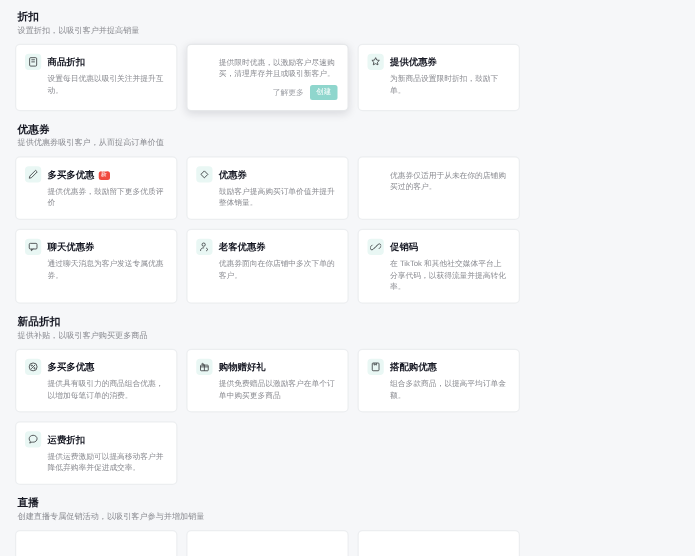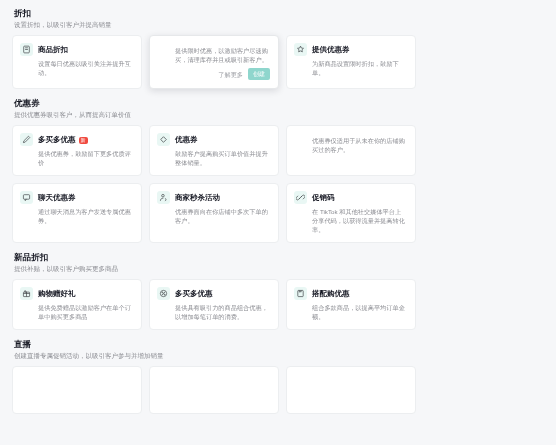--- a/index.html
+++ b/index.html
@@ -229,21 +229,21 @@
           <div class="card">
             <div class="card-top">
               <span class="icon-box">
                 <svg width="9" height="9" viewBox="0 0 16 16" fill="none" stroke="#3c4043" stroke-width="1.2">
                   <circle cx="7" cy="4.8" r="2.3"></circle>
                   <path d="M2.5 13.2c0-2.5 2-3.9 4.5-3.9" stroke-linecap="round"></path>
                   <path d="M10.5 9.5l2.5 2.2-2.5 2.2" stroke-linejoin="round"></path>
                 </svg>
               </span>
               <div class="card-title-row">
-                <div class="card-title">商家秒杀活动</div>
+                <div class="card-title">老客优惠券</div>
               </div>
             </div>
             <div class="card-desc">优惠券面向在你店铺中多次下单的客户。</div>
           </div>
           <div class="card">
             <div class="card-top">
               <span class="icon-box">
                 <svg width="9" height="9" viewBox="0 0 16 16" fill="none" stroke="#3c4043" stroke-width="1.2">
                   <path d="M6.8 9.2 4.6 11.4a2.6 2.6 0 1 1-3.7-3.7l2.2-2.2" stroke-linecap="round"></path>
                   <path d="M9.2 6.8l2.2-2.2a2.6 2.6 0 1 1 3.7 3.7l-2.2 2.2" stroke-linecap="round"></path>
@@ -261,61 +261,74 @@
       <div class="section">
         <div class="section-head">
           <div class="section-title">新品折扣</div>
           <div class="section-sub">提供补贴，以吸引客户购买更多商品</div>
         </div>
         <div class="grid">
           <div class="card">
             <div class="card-top">
               <span class="icon-box">
                 <svg width="9" height="9" viewBox="0 0 16 16" fill="none" stroke="#3c4043" stroke-width="1.2">
+                  <circle cx="8" cy="8" r="5.6"></circle>
+                  <line x1="5.6" y1="10.4" x2="10.4" y2="5.6" stroke-linecap="round"></line>
+                  <circle cx="6.1" cy="6.1" r="0.9"></circle>
+                  <circle cx="9.9" cy="9.9" r="0.9"></circle>
+                </svg>
+              </span>
+              <div class="card-title-row">
+                <div class="card-title">多买多优惠</div>
+              </div>
+            </div>
+            <div class="card-desc">提供具有吸引力的商品组合优惠，以增加每笔订单的消费。</div>
+          </div>
+          <div class="card">
+            <div class="card-top">
+              <span class="icon-box">
+                <svg width="9" height="9" viewBox="0 0 16 16" fill="none" stroke="#3c4043" stroke-width="1.2">
                   <rect x="2.5" y="5.5" width="11" height="8" rx="1"></rect>
                   <line x1="2.5" y1="8" x2="13.5" y2="8"></line>
                   <line x1="8" y1="5.5" x2="8" y2="13.5"></line>
                   <path d="M8 5.5C7 3.5 5.5 2.5 4.6 3.3s.2 2.2 3.4 2.2z" stroke-linejoin="round"></path>
                 </svg>
               </span>
               <div class="card-title-row">
                 <div class="card-title">购物赠好礼</div>
               </div>
             </div>
             <div class="card-desc">提供免费赠品以激励客户在单个订单中购买更多商品</div>
           </div>
           <div class="card">
             <div class="card-top">
               <span class="icon-box">
                 <svg width="9" height="9" viewBox="0 0 16 16" fill="none" stroke="#3c4043" stroke-width="1.2">
-                  <circle cx="8" cy="8" r="5.6"></circle>
-                  <line x1="5.6" y1="10.4" x2="10.4" y2="5.6" stroke-linecap="round"></line>
-                  <circle cx="6.1" cy="6.1" r="0.9"></circle>
-                  <circle cx="9.9" cy="9.9" r="0.9"></circle>
-                </svg>
-              </span>
-              <div class="card-title-row">
-                <div class="card-title">多买多优惠</div>
-              </div>
-            </div>
-            <div class="card-desc">提供具有吸引力的商品组合优惠，以增加每笔订单的消费。</div>
-          </div>
-          <div class="card">
-            <div class="card-top">
-              <span class="icon-box">
-                <svg width="9" height="9" viewBox="0 0 16 16" fill="none" stroke="#3c4043" stroke-width="1.2">
                   <rect x="3.2" y="2.5" width="9.6" height="11" rx="1.2"></rect>
                   <path d="M5.8 2.5v3l1.6-1 1.6 1v-3" stroke-linejoin="round"></path>
                 </svg>
               </span>
               <div class="card-title-row">
                 <div class="card-title">搭配购优惠</div>
               </div>
             </div>
             <div class="card-desc">组合多款商品，以提高平均订单金额。</div>
+          </div>
+          <div class="card">
+            <div class="card-top">
+              <span class="icon-box">
+                <svg width="9" height="9" viewBox="0 0 16 16" fill="none" stroke="#3c4043" stroke-width="1.2">
+                  <path d="M8 2.2c3.2 0 5.6 2.2 5.6 4.9 0 2.7-2.4 4.9-5.6 4.9a7 7 0 0 1-1.8-.2l-3 1.5.8-2.5A4.7 4.7 0 0 1 2.4 7.1C2.4 4.4 4.8 2.2 8 2.2z" stroke-linejoin="round"></path>
+                </svg>
+              </span>
+              <div class="card-title-row">
+                <div class="card-title">运费折扣</div>
+              </div>
+            </div>
+            <div class="card-desc">提供运费激励可以提高移动客户并降低弃购率并促进成交率。</div>
           </div>
         </div>
       </div>
       <div class="section">
         <div class="section-head">
           <div class="section-title">直播</div>
           <div class="section-sub">创建直播专属促销活动，以吸引客户参与并增加销量</div>
         </div>
         <div class="grid">
           <div class="card"></div>

